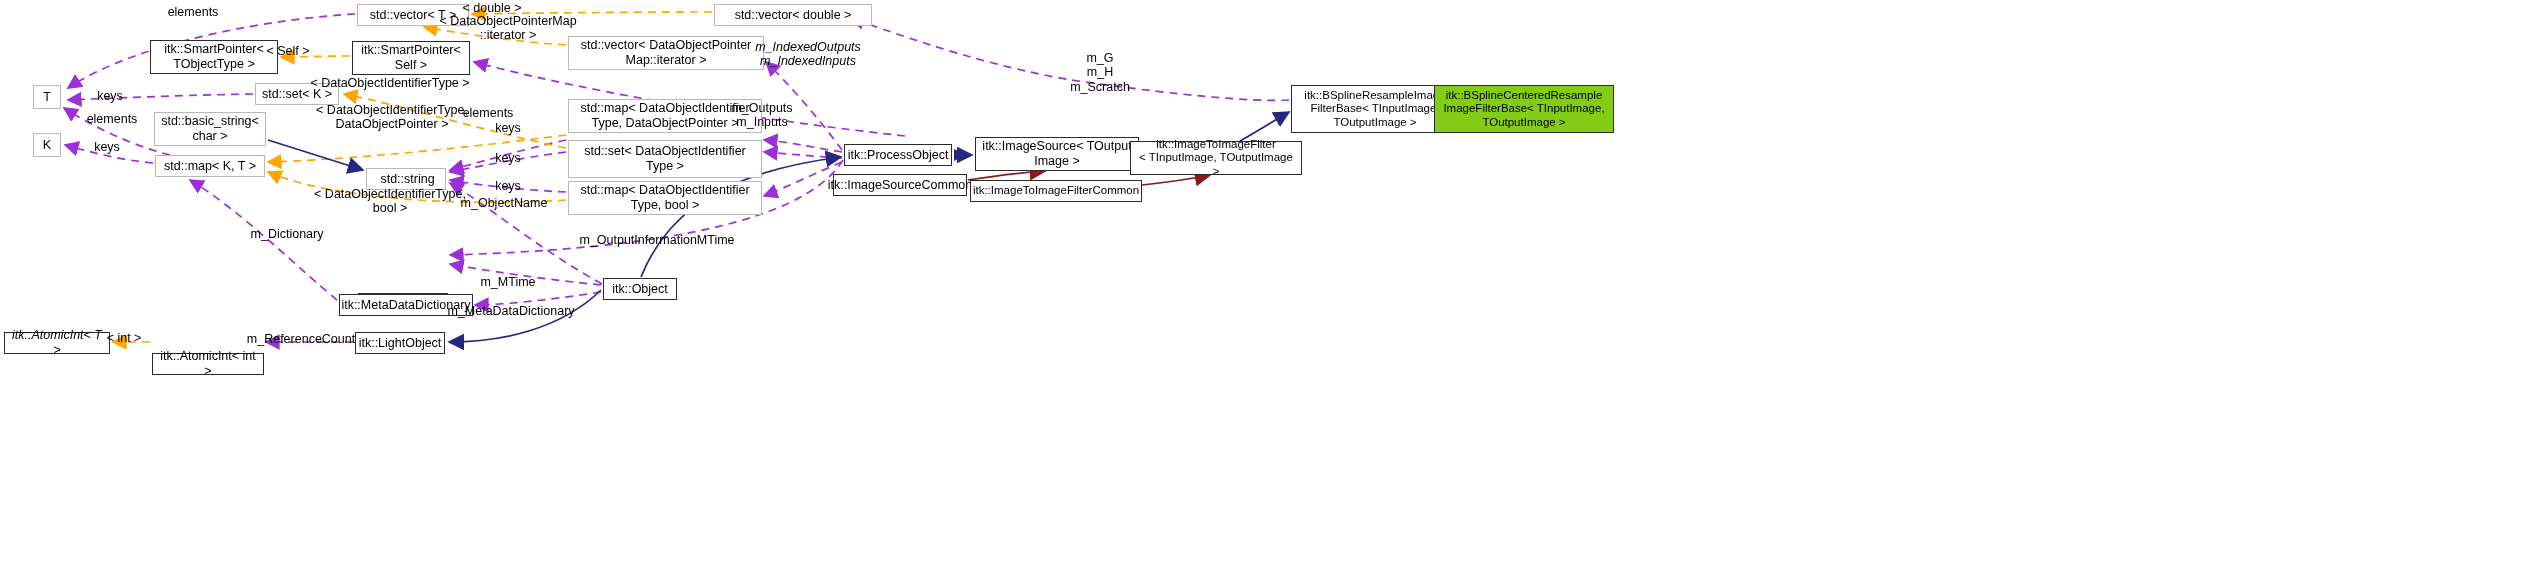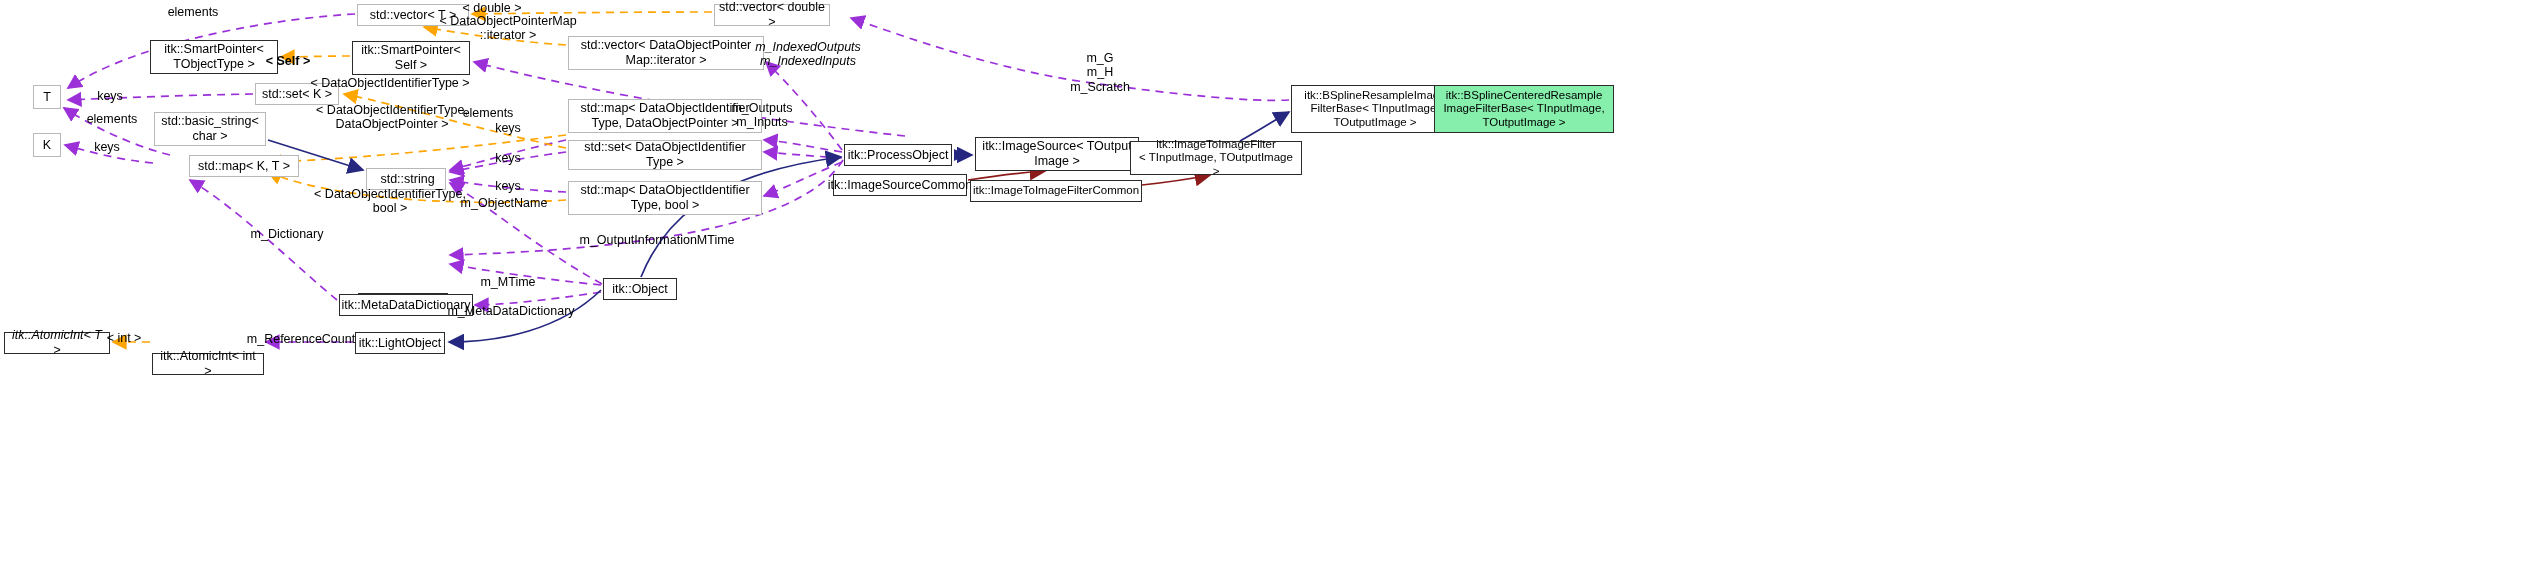--- a/index.html
+++ b/index.html
@@ -4,21 +4,21 @@
 <style>
   html,body{margin:0;padding:0;background:#ffffff;}
   body{font-family:"Liberation Sans","DejaVu Sans",sans-serif;}
   #canvas{position:relative;width:2544px;height:576px;background:#ffffff;overflow:hidden;}
   svg.edges{position:absolute;left:0;top:0;width:2544px;height:576px;pointer-events:none;}
   .node{position:absolute;box-sizing:border-box;display:flex;align-items:center;justify-content:center;
         text-align:center;background:#ffffff;line-height:1.18;color:#000;
         font-size:12.5px;padding:1px 4px;white-space:pre-line;}
   .node.thin{border:1px solid #b8b8b8;}
   .node.bold{border:1.6px solid #2b2b2b;}
-  .node.filled{border:1.6px solid #2b2b2b;background:#86efac;}
+  .node.filled{border:1.6px solid #2b2b2b;background:#84cc16;}
   .edge-label{position:absolute;font-size:12.5px;color:#000;text-align:center;
               white-space:pre-line;line-height:1.15;transform:translate(-50%,-50%);}
 </style>
 </head>
 <body>
 
 <div id="canvas">
 
   <svg class="edges" viewBox="0 0 2544 576" xmlns="http://www.w3.org/2000/svg">
     <defs>
@@ -122,34 +122,34 @@
     <g>
       <path d="M966,155 L954,149 L954,161 Z" fill="#26277f"></path>
       <path d="M1128,158 L1141,152 L1141,164 Z" fill="#26277f" transform="translate(-13,0)"></path>
       <path d="M1292,109 L1304,103 L1304,115 Z" fill="#26277f" transform="translate(140,0) scale(1,1)"></path>
     </g>
   </svg>
 
   <div class="node thin" style="left:33px;top:85px;width:28px;height:24px;">T</div>
   <div class="node thin" style="left:33px;top:133px;width:28px;height:24px;">K</div>
   <div class="node thin" style="left:357px;top:4px;width:112px;height:22px;">std::vector&lt; T &gt;</div>
-  <div class="node thin" style="left:714px;top:4px;width:116px;height:22px;">std::vector&lt; double &gt;</div>
+  <div class="node thin" style="left:714px;top:4px;width:158px;height:22px;">std::vector&lt; double &gt;</div>
   <div class="node bold" style="left:150px;top:40px;width:128px;height:34px;">itk::SmartPointer&lt;
 TObjectType &gt;</div>
   <div class="node bold" style="left:352px;top:41px;width:118px;height:34px;">itk::SmartPointer&lt;
 Self &gt;</div>
   <div class="node thin" style="left:568px;top:36px;width:196px;height:34px;">std::vector&lt; DataObjectPointer
 Map::iterator &gt;</div>
   <div class="node thin" style="left:255px;top:83px;width:84px;height:22px;">std::set&lt; K &gt;</div>
   <div class="node thin" style="left:154px;top:112px;width:112px;height:34px;">std::basic_string&lt;
 char &gt;</div>
-  <div class="node thin" style="left:155px;top:155px;width:110px;height:22px;margin-left:34px;">std::map&lt; K, T &gt;</div>
+  <div class="node thin" style="left:155px;top:155px;width:110px;height:22px;">std::map&lt; K, T &gt;</div>
   <div class="node thin" style="left:568px;top:99px;width:194px;height:34px;">std::map&lt; DataObjectIdentifier
 Type, DataObjectPointer &gt;</div>
-  <div class="node thin" style="left:568px;top:140px;width:194px;height:30px;">std::set&lt; DataObjectIdentifier
+  <div class="node thin" style="left:568px;top:140px;width:194px;height:38px;">std::set&lt; DataObjectIdentifier
 Type &gt;</div>
   <div class="node thin" style="left:568px;top:181px;width:194px;height:34px;">std::map&lt; DataObjectIdentifier
 Type, bool &gt;</div>
   <div class="node thin" style="left:366px;top:168px;width:80px;height:22px;padding-left:7px;">std::string</div>
   <div class="node bold" style="left:358px;top:253px;width:90px;height:22px;margin-top:40px;">itk::TimeStamp</div>
   <div class="node bold" style="left:339px;top:294px;width:134px;height:22px;">itk::MetaDataDictionary</div>
   <div class="node bold" style="left:603px;top:278px;width:74px;height:22px;">itk::Object</div>
   <div class="node bold" style="left:355px;top:332px;width:90px;height:22px;">itk::LightObject</div>
   <div class="node bold" style="left:4px;top:332px;width:106px;height:22px;font-style:italic;">itk::AtomicInt&lt; T &gt;</div>
   <div class="node bold" style="left:152px;top:332px;width:112px;height:22px;margin-top:21px;">itk::AtomicInt&lt; int &gt;</div>
@@ -164,21 +164,21 @@
 FilterBase&lt; TInputImage,
 TOutputImage &gt;</div>
   <div class="node filled" style="left:1434px;top:85px;width:180px;height:48px;font-size:11.5px;">itk::BSplineCenteredResample
 ImageFilterBase&lt; TInputImage,
 TOutputImage &gt;</div>
 
   <div class="edge-label" style="left:193px;top:12px;">elements</div>
   <div class="edge-label" style="left:492px;top:8px;">&lt; double &gt;</div>
   <div class="edge-label" style="left:508px;top:28px;">&lt; DataObjectPointerMap
 ::iterator &gt;</div>
-  <div class="edge-label" style="left:288px;top:61px;font-weight:bold;">&lt; Self &gt;</div>
+  <div class="edge-label" style="left:288px;top:51px;">&lt; Self &gt;</div>
   <div class="edge-label" style="left:808px;top:54px;font-style:italic;">m_IndexedOutputs
 m_IndexedInputs</div>
   <div class="edge-label" style="left:1100px;top:73px;">m_G
 m_H
 m_Scratch</div>
   <div class="edge-label" style="left:110px;top:96px;">keys</div>
   <div class="edge-label" style="left:390px;top:83px;">&lt; DataObjectIdentifierType &gt;</div>
   <div class="edge-label" style="left:112px;top:119px;">elements</div>
   <div class="edge-label" style="left:762px;top:115px;">m_Outputs
 m_Inputs</div>

